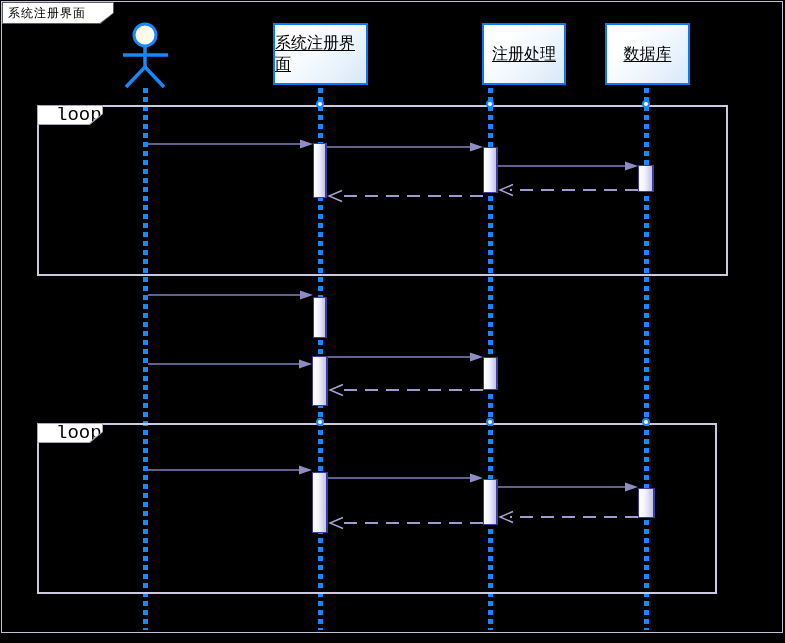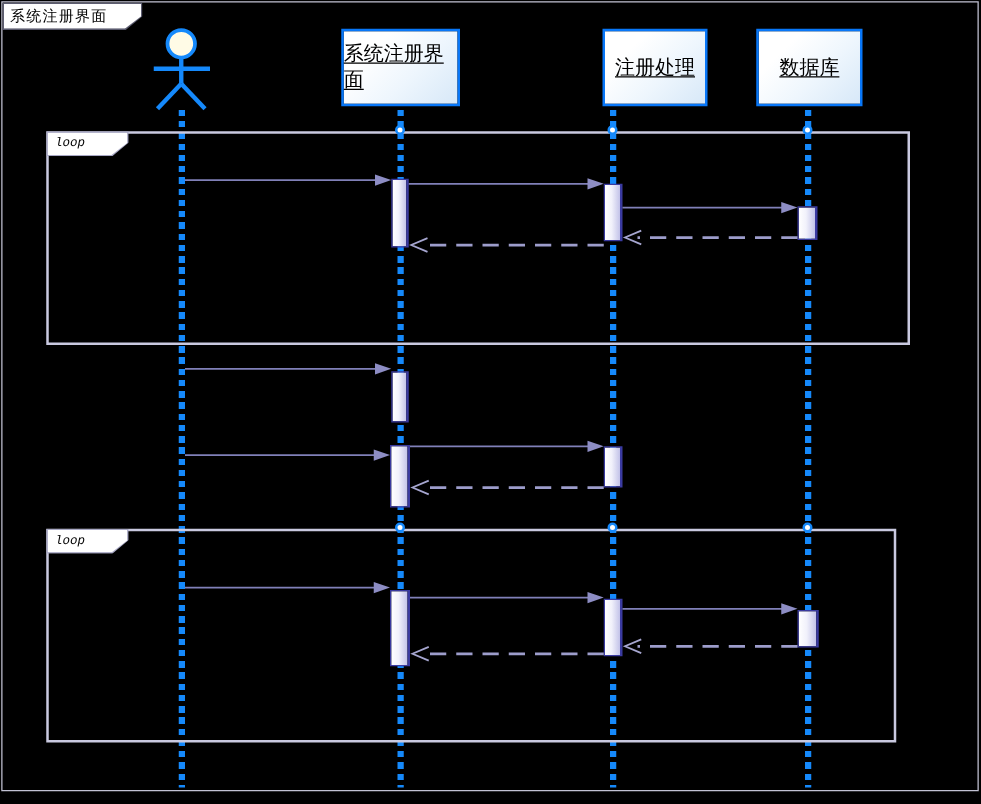--- a/index.html
+++ b/index.html
@@ -13,21 +13,21 @@
           clip-path:polygon(0 0,100% 0,100% 50%,88% 100%,0 100%);
           display:flex;align-items:center;}
   .title-tab{left:2px;top:2px;width:112px;height:22px;background:#5a5a6e;
           filter:drop-shadow(2px 2px 0 #2e2e3a);}
   .title-tab .tab-inner{font-size:12px;color:#000;padding-left:5px;letter-spacing:1px;}
   
   .loop-tab{width:66px;height:20px;background:#a8a8c4;
           clip-path:polygon(0 0,100% 0,100% 45%,80% 100%,0 100%);}
   .loop-tab .tab-inner{clip-path:polygon(0 0,100% 0,100% 45%,80% 100%,0 100%);
           font-family:"Liberation Mono","DejaVu Sans Mono",monospace;
-          font-size:10px;color:#000;padding-left:6px;font-style:italic;}
+          font-size:19px;color:#000;padding-left:18px;}
   
   .lifeline{position:absolute;top:88px;height:542px;width:5px;
           background:repeating-linear-gradient(180deg,#1589fb 0 5px,transparent 5px 9px);}
   
   .head-box{position:absolute;top:23px;height:62px;box-sizing:border-box;
           border:2px solid #0877f8;
           background:linear-gradient(135deg,#ffffff 25%,#eef6fd 60%,#d7e8f8);
           display:flex;align-items:center;justify-content:center;
           font-size:16px;color:#000;}
   .head-box span{text-decoration:underline;text-underline-offset:2px;}

